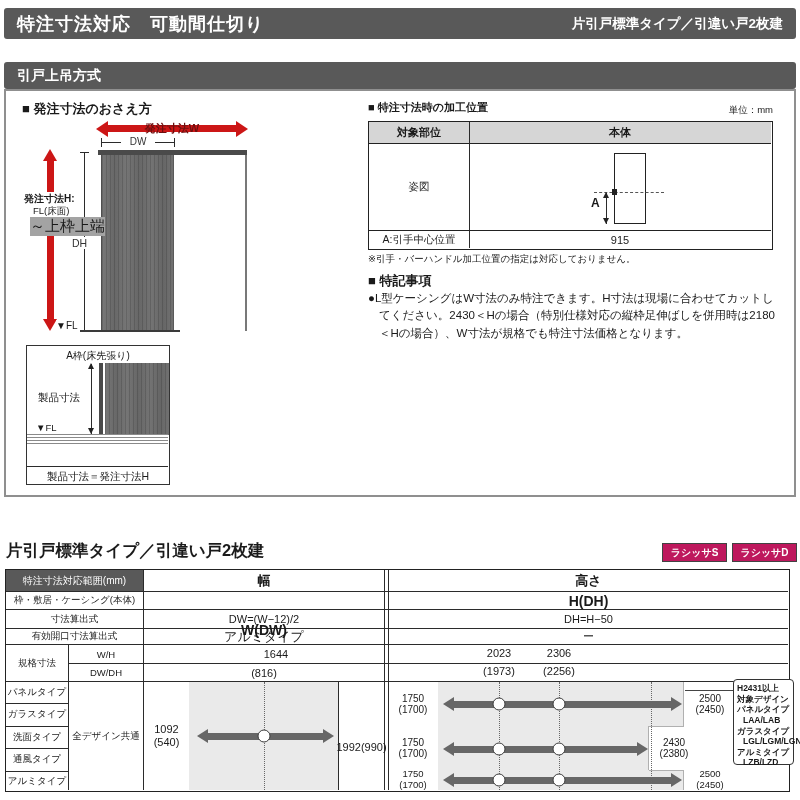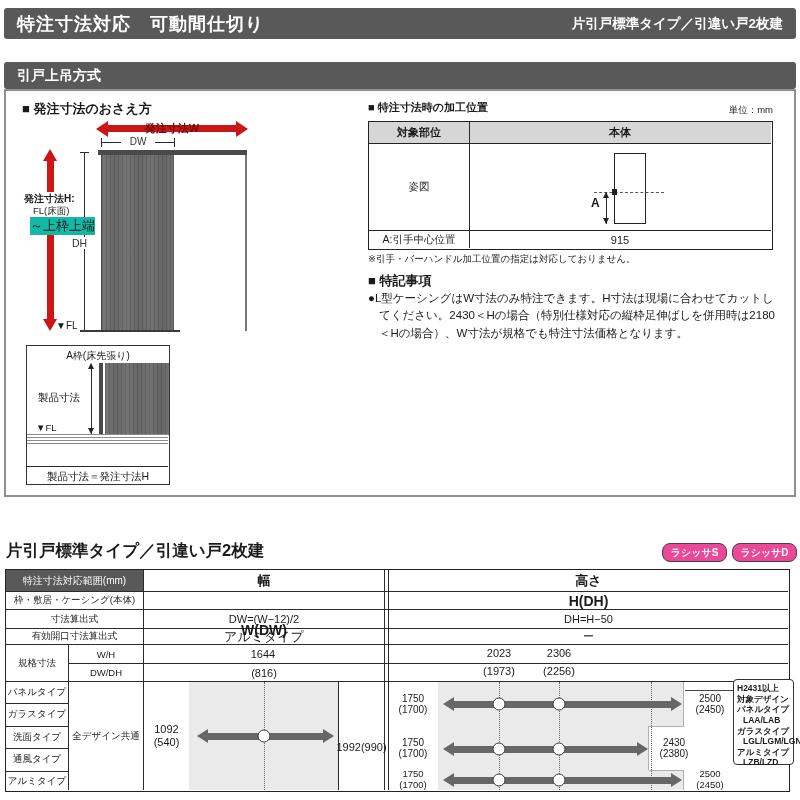--- a/index.html
+++ b/index.html
@@ -34,22 +34,22 @@
   .dotted-v { border-left:1px dotted #666; width:0; }
   .line { background:#2b2b2b; }
   .gline { background:#b0b0b0; }
   .cell { position:absolute; display:flex; align-items:center; justify-content:center; text-align:center; }
   .circ {
     position:absolute; width:13px; height:13px; border-radius:50%;
     background:#fff; border:1.5px solid #3d3d3d; transform:translate(-50%,-50%); z-index:3;
   }
   .rangebar { position:absolute; background:#676767; height:7px; z-index:2; }
   .badge {
-    position:absolute; width:65px; height:19px; background:#ec4899; border:1.5px solid #424242;
-    border-radius:8px; color:#fff; font-size:10px; font-weight:bold;
+    position:absolute; width:65px; height:19px; background:#be185d; border:1.5px solid #424242;
+    border-radius:0; color:#fff; font-size:10px; font-weight:bold;
     display:flex; align-items:center; justify-content:center;
   }
   .notebox {
     position:absolute; border:1.5px solid #333; border-radius:4px; background:#fff;
     font-size:8.5px; line-height:1.25; padding:3px 2px 2px 3px; z-index:5;
   }
   .nb-indent { padding-left:6px; }
   .sub2 { line-height:1.15; }
 </style>
 </head>
@@ -88,21 +88,21 @@
   <div class="abs line" style="left:80px; top:152px; width:9px; height:1px;"></div>
   <div class="abs" style="left:70px; top:237px; font-size:10.5px; background:#fff; color:#333; padding:0 2px; z-index:2;">DH</div>
   <div class="abs" style="left:80px; top:330px; width:100px; height:2px; background:#3a3a3a;"></div>
 
   <div class="abs" style="left:47px; top:161px; width:7px; height:158px; background:#cc1616;"></div>
   <div class="tri tri-red-up" style="left:43px; top:149px;"></div>
   <div class="tri tri-red-down" style="left:43px; top:319px;"></div>
 
   <div class="abs" style="left:24px; top:192px; font-size:10px; font-weight:bold; background:#fff; z-index:2;">発注寸法H:</div>
   <div class="abs" style="left:33px; top:205px; font-size:9.5px; background:#fff; z-index:2;">FL(床面)</div>
-  <div class="abs" style="left:30px; top:217px; font-size:13px; background:#14b8a6; z-index:2;">～上枠上端</div>
+  <div class="abs" style="left:30px; top:217px; font-size:15px; background:#a3a3a3; z-index:2;">～上枠上端</div>
   <div class="abs" style="left:56px; top:320px; font-size:10px; background:#fff; z-index:2;">▼FL</div>
 
   <div class="abs" style="left:26px; top:345px; width:144px; height:140px; border:1.5px solid #333; background:#fff;">
     <div style="position:absolute; left:0; top:3px; width:100%; text-align:center; font-size:10px;">A枠(床先張り)</div>
     <div style="position:absolute; left:72px; top:17px; width:4px; height:72px; background:#4a4a4a;"></div>
     <div class="wood" style="position:absolute; left:78px; top:17px; width:64px; height:72px;"></div>
     <div class="line" style="position:absolute; left:64px; top:18px; width:1px; height:70px;"></div>
     <div class="tri tri-b-up" style="left:61px; top:17px;"></div>
     <div class="tri tri-b-down" style="left:61px; top:82px;"></div>
     <div style="position:absolute; left:10px; top:45px; font-size:10.5px; background:#fff; padding:0 1px;">製品寸法</div>
@@ -172,21 +172,21 @@
     <div class="cell" style="left:138px; top:40px; width:240px; height:18px; font-size:11px;">DW=(W−12)/2</div>
     <div class="cell" style="left:383px; top:40px; width:399px; height:18px; font-size:11px;">DH=H−50</div>
 
     <div class="cell" style="left:0; top:59px; width:137px; height:15px; font-size:9.5px;">有効開口寸法算出式</div>
     <div class="cell" style="left:138px; top:59px; width:240px; height:15px; font-size:13px;">アルミタイプ</div>
     <div class="cell" style="left:383px; top:59px; width:399px; height:15px; font-size:11px;">ー</div>
 
     <div class="cell" style="left:0; top:75px; width:62px; height:36px; font-size:9.5px;">規格寸法</div>
     <div class="cell" style="left:63px; top:75px; width:74px; height:18px; font-size:9.5px;">W/H</div>
     <div class="cell" style="left:63px; top:94px; width:74px; height:17px; font-size:9.5px;">DW/DH</div>
-    <div class="cell" style="left:137px; top:75px; width:240px; height:18px; font-size:11px;">1644</div>
+    <div class="cell" style="left:150px; top:75px; width:240px; height:18px; font-size:11px;">1644</div>
     <div class="cell" style="left:138px; top:94px; width:240px; height:17px; font-size:11px;">(816)</div>
     <div class="abs" style="left:383px; top:75px; width:399px; height:18px;">
       <span style="position:absolute; left:110px; top:2px; transform:translateX(-50%); font-size:11px;">2023</span>
       <span style="position:absolute; left:170px; top:2px; transform:translateX(-50%); font-size:11px;">2306</span>
     </div>
     <div class="abs" style="left:383px; top:94px; width:399px; height:17px;">
       <span style="position:absolute; left:110px; top:1px; transform:translateX(-50%); font-size:11px;">(1973)</span>
       <span style="position:absolute; left:170px; top:1px; transform:translateX(-50%); font-size:11px;">(2256)</span>
     </div>
 

